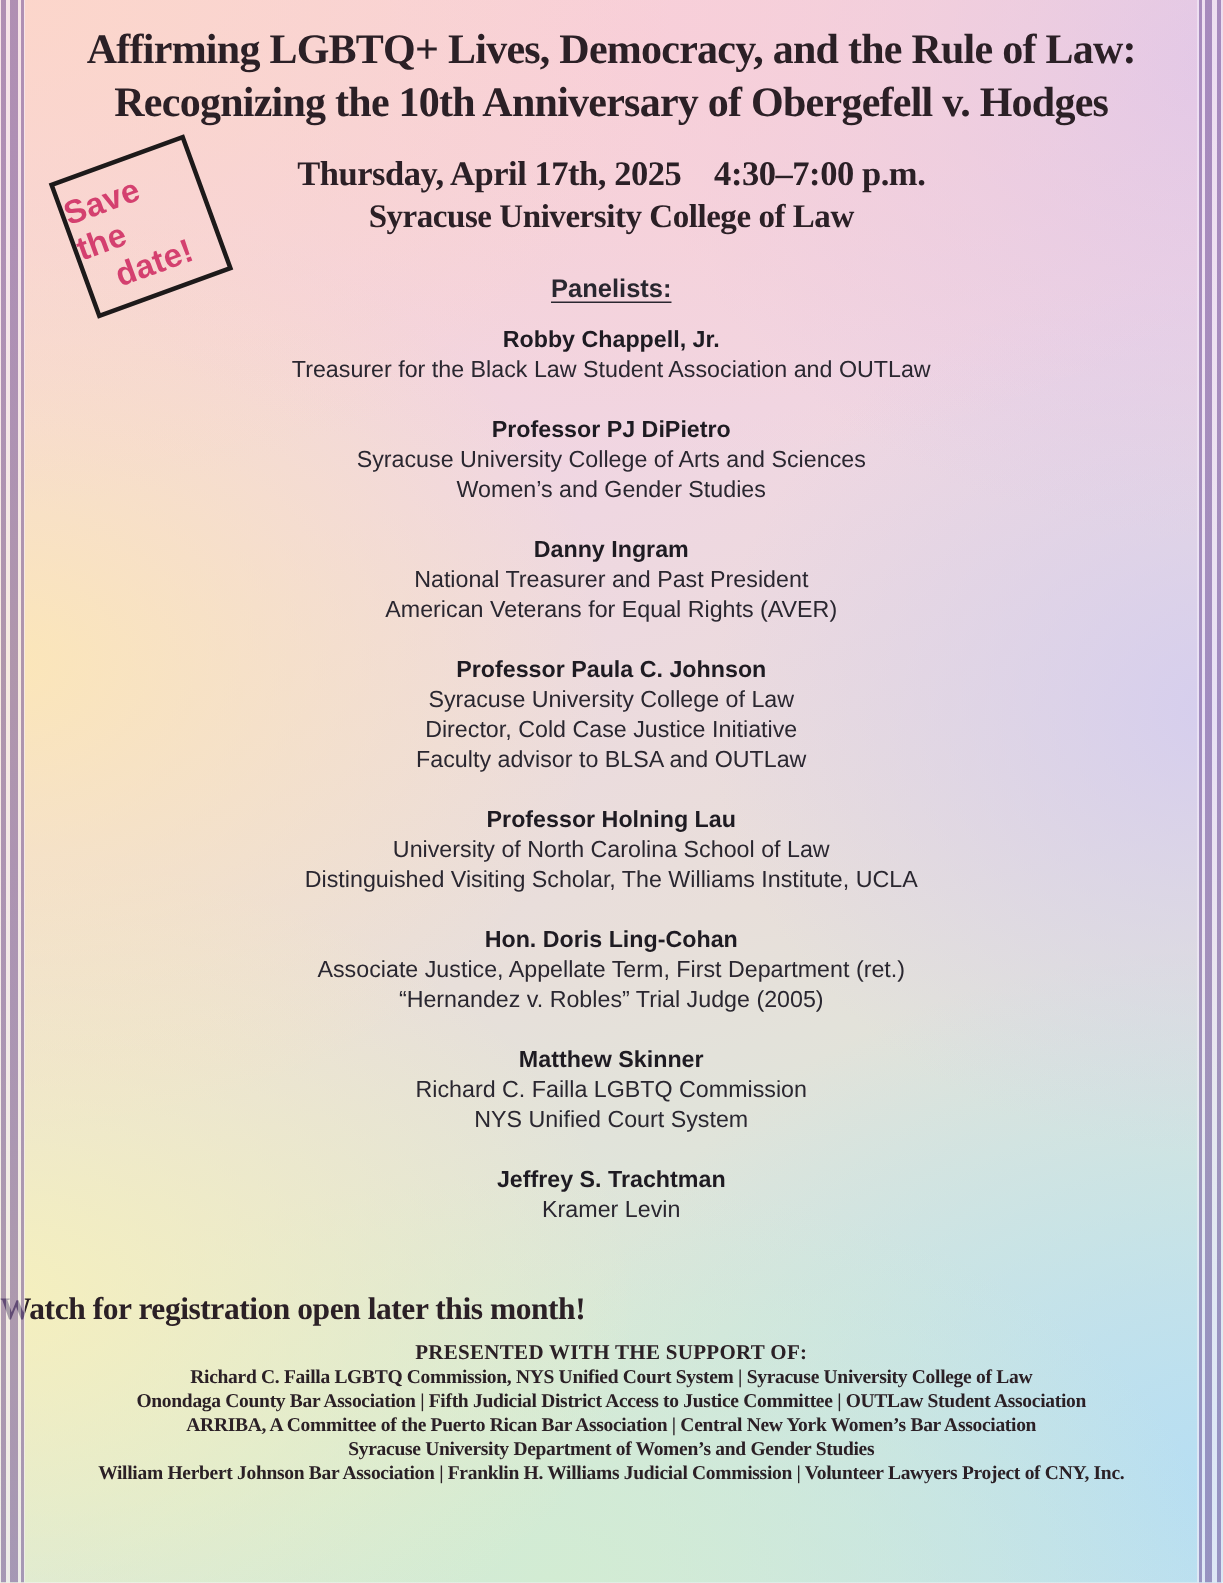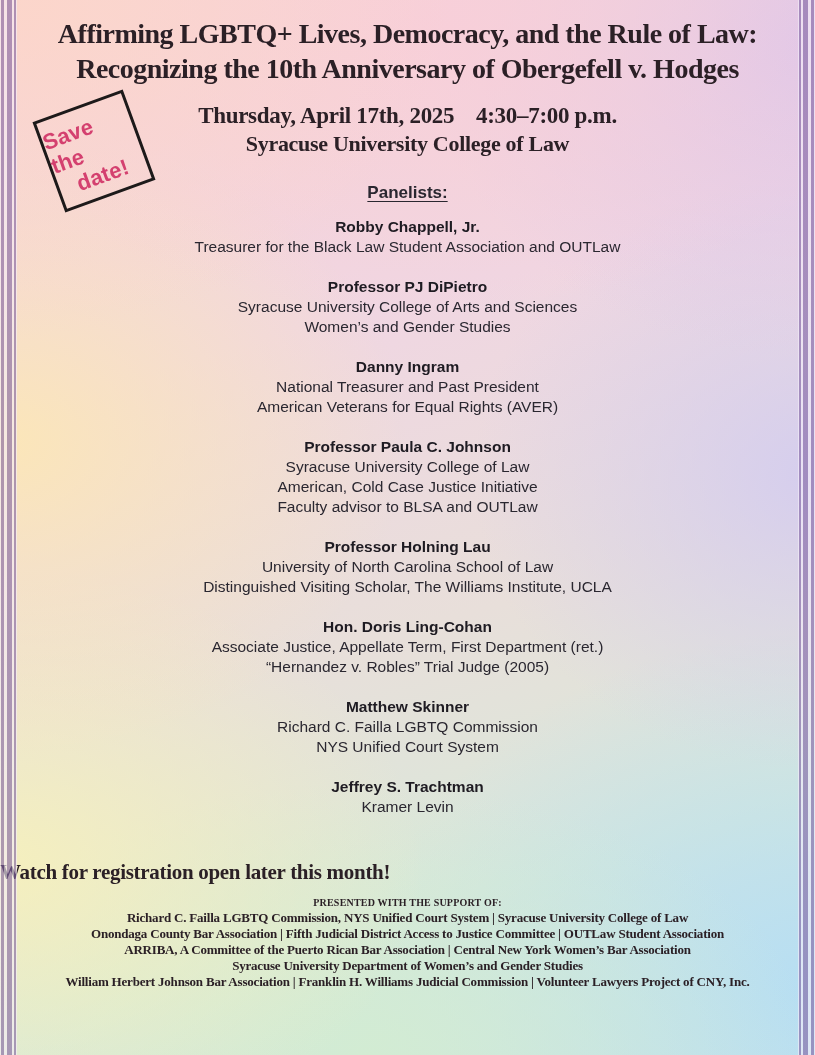--- a/index.html
+++ b/index.html
@@ -69,21 +69,21 @@
   }
   .panelist { margin-bottom:20px; }
   .p-name { font-weight:700; color:#1e1b22;text-align:center; }
 
   .registration {
     margin-top:42px; 
     font-size:21px; line-height:26px; letter-spacing:-0.3px;
   }
 
   .support { margin-top:10px; text-align:center; color:var(--title-ink,#2b2026); }
-  .support-heading { font-size:10px; line-height:15px; letter-spacing:0.2px; }
+  .support-heading { font-size:14px; line-height:15px; letter-spacing:0.2px; }
   .support-lines   { font-size:13px;  line-height:16px; letter-spacing:-0.2px; font-family:"Liberation Serif","DejaVu Serif",serif; font-weight:bold; padding:0 26px; }
 
   
   .badge {
     position:absolute; left:46px; top:103px;
     width:90px; height:90px;
     border:3px solid var(--badge-border,#1d1a1a);
     transform:rotate(-20deg);
     display:flex; flex-direction:column; align-items:center; justify-content:center;
   }
@@ -126,21 +126,21 @@
         <div class="p-line">Women’s and Gender Studies</div>
       </div>
       <div class="panelist">
         <div class="p-name">Danny Ingram</div>
         <div class="p-line">National Treasurer and Past President</div>
         <div class="p-line">American Veterans for Equal Rights (AVER)</div>
       </div>
       <div class="panelist">
         <div class="p-name">Professor Paula C. Johnson</div>
         <div class="p-line">Syracuse University College of Law</div>
-        <div class="p-line">American, Cold Case Justice Initiative</div>
+        <div class="p-line">Director, Cold Case Justice Initiative</div>
         <div class="p-line">Faculty advisor to BLSA and OUTLaw</div>
       </div>
       <div class="panelist">
         <div class="p-name">Professor Holning Lau</div>
         <div class="p-line">University of North Carolina School of Law</div>
         <div class="p-line">Distinguished Visiting Scholar, The Williams Institute, UCLA</div>
       </div>
       <div class="panelist">
         <div class="p-name">Hon. Doris Ling-Cohan</div>
         <div class="p-line">Associate Justice, Appellate Term, First Department (ret.)</div>

